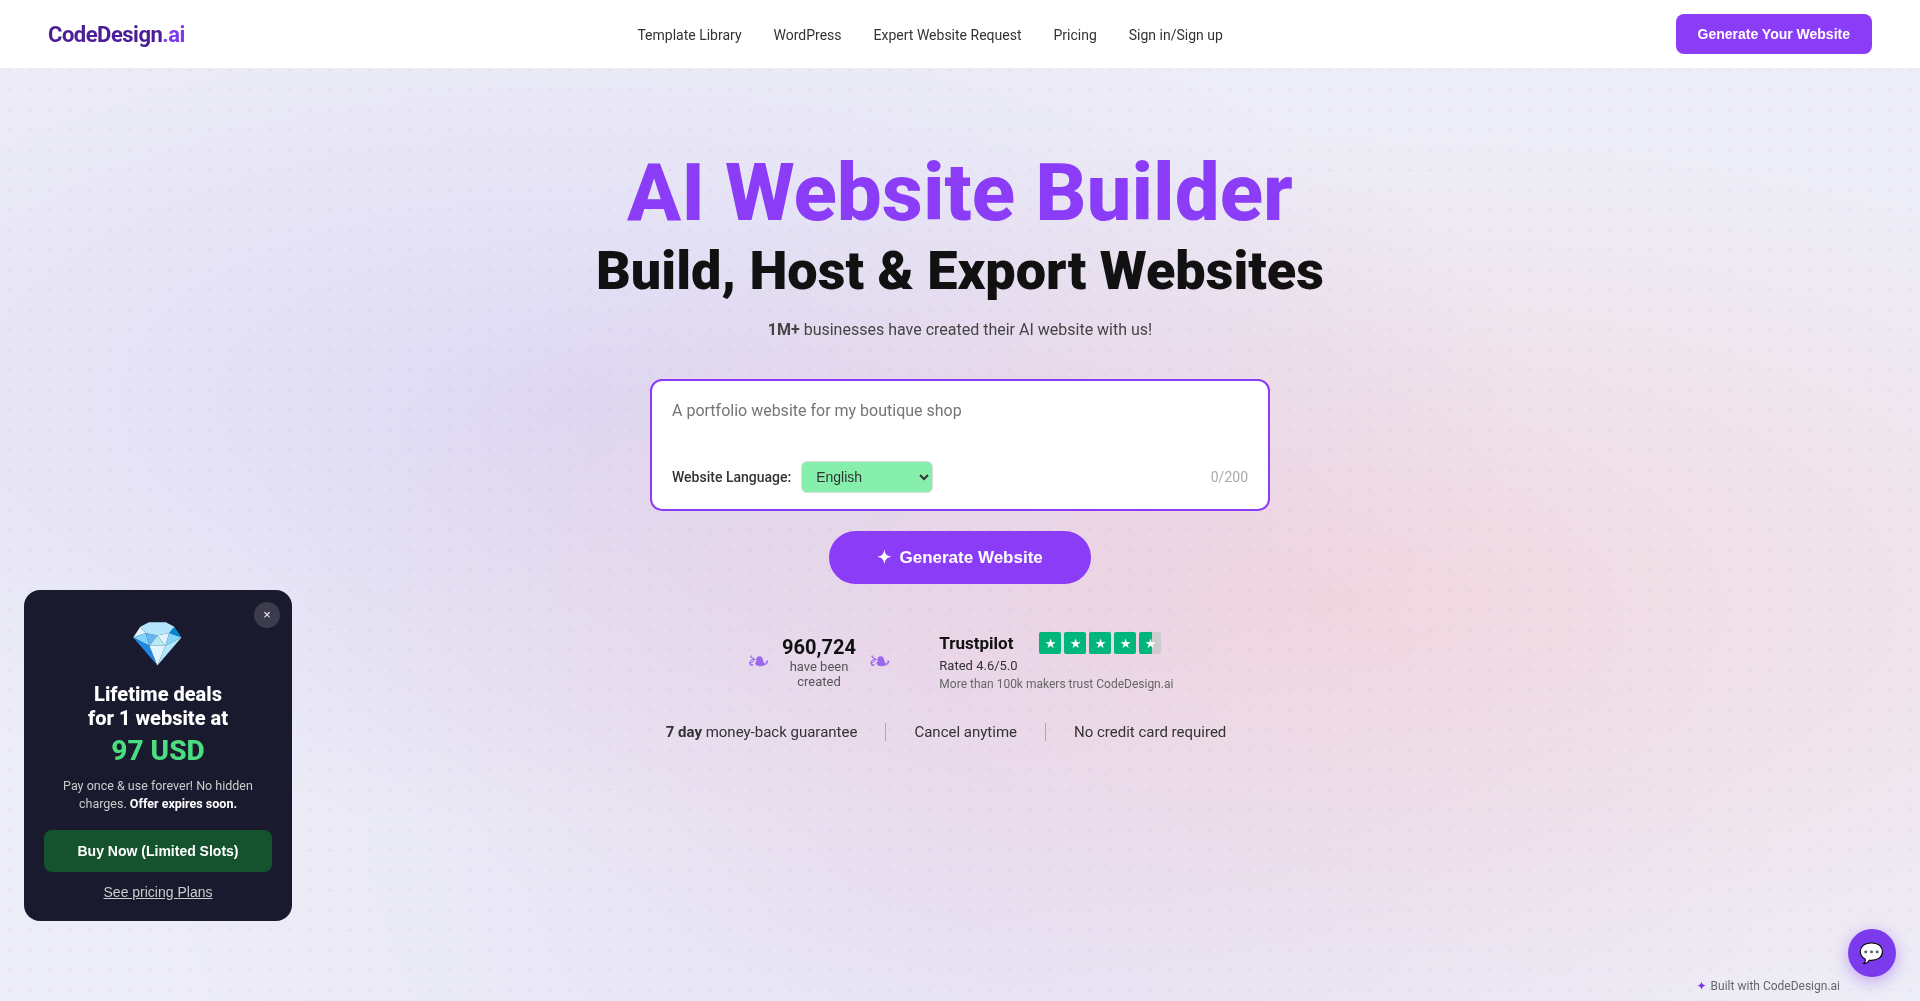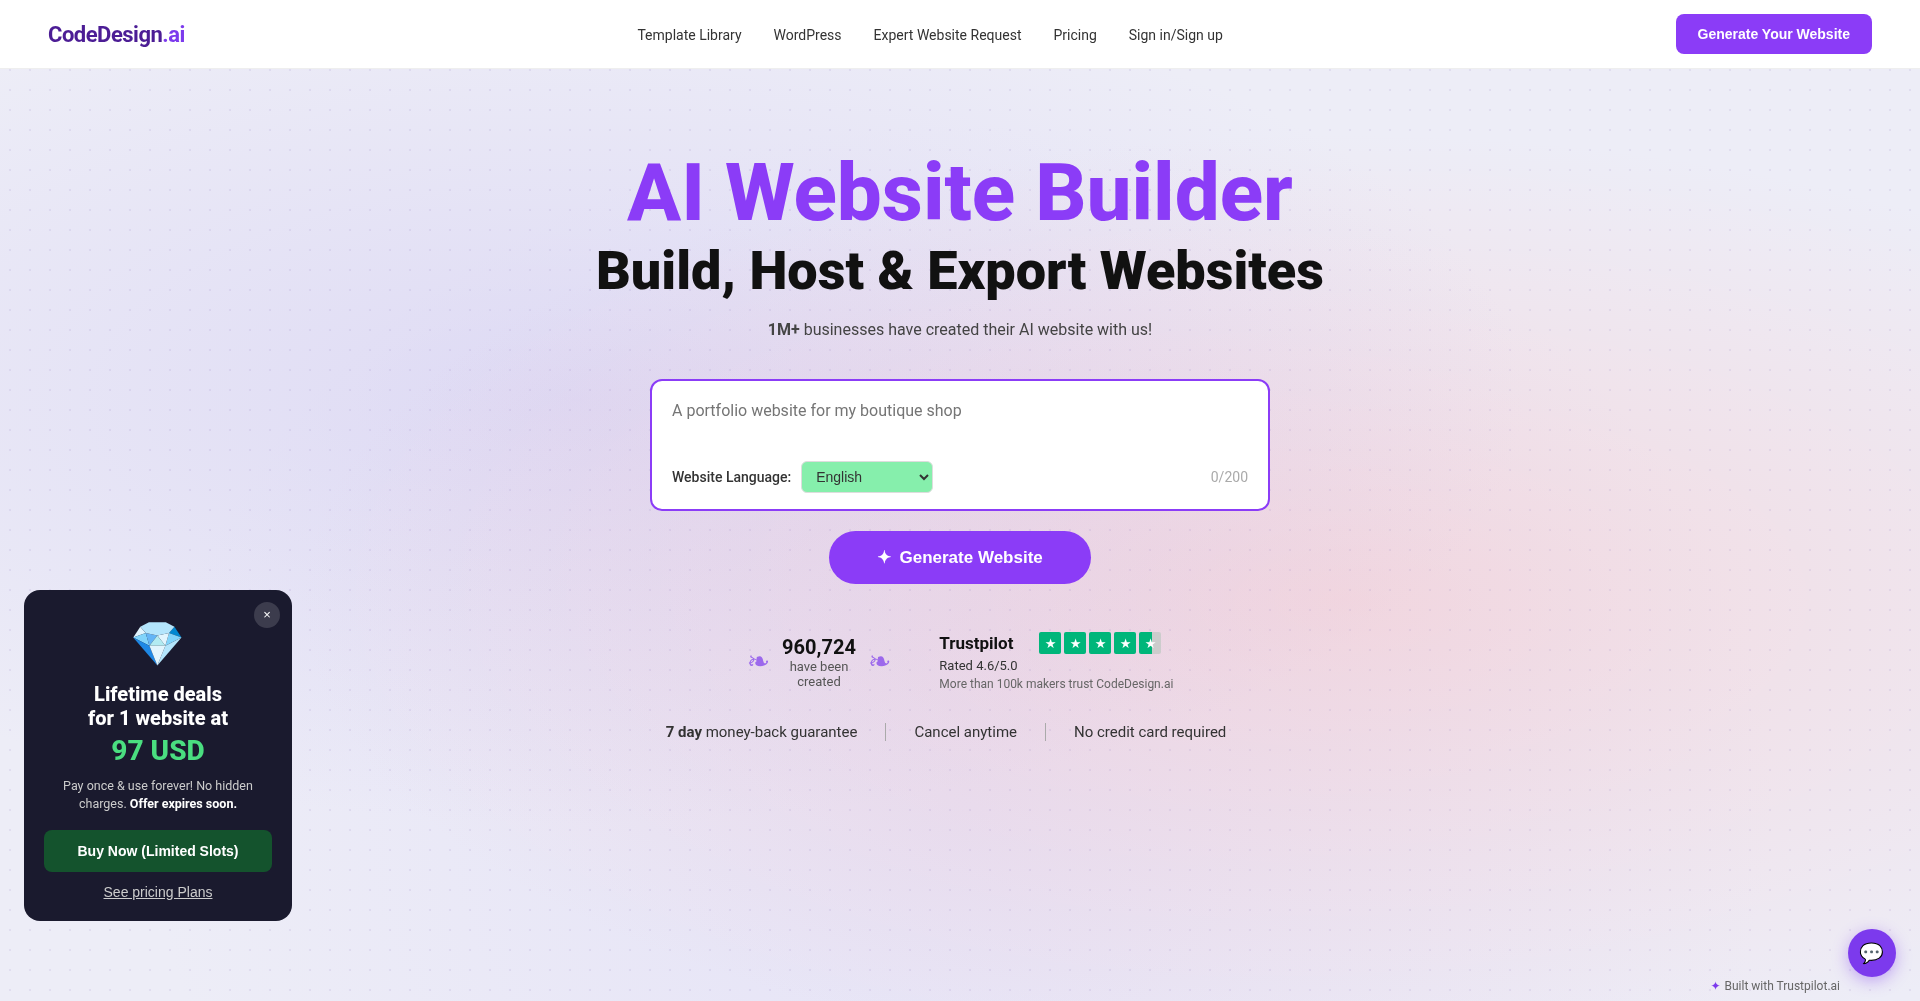--- a/index.html
+++ b/index.html
@@ -518,14 +518,14 @@
   <button class="popup-buy-btn">Buy Now (Limited Slots)</button>
   <button class="popup-see-plans">See pricing Plans</button>
 </div>
 
 <div class="chat-widget">
   <span>💬</span>
 </div>
 
 <div class="built-with">
   <span class="star-icon">✦</span>
-  <span>Built with Trustpilot.ai</span>
+  <span>Built with CodeDesign.ai</span>
 </div>
 
 </body></html>

